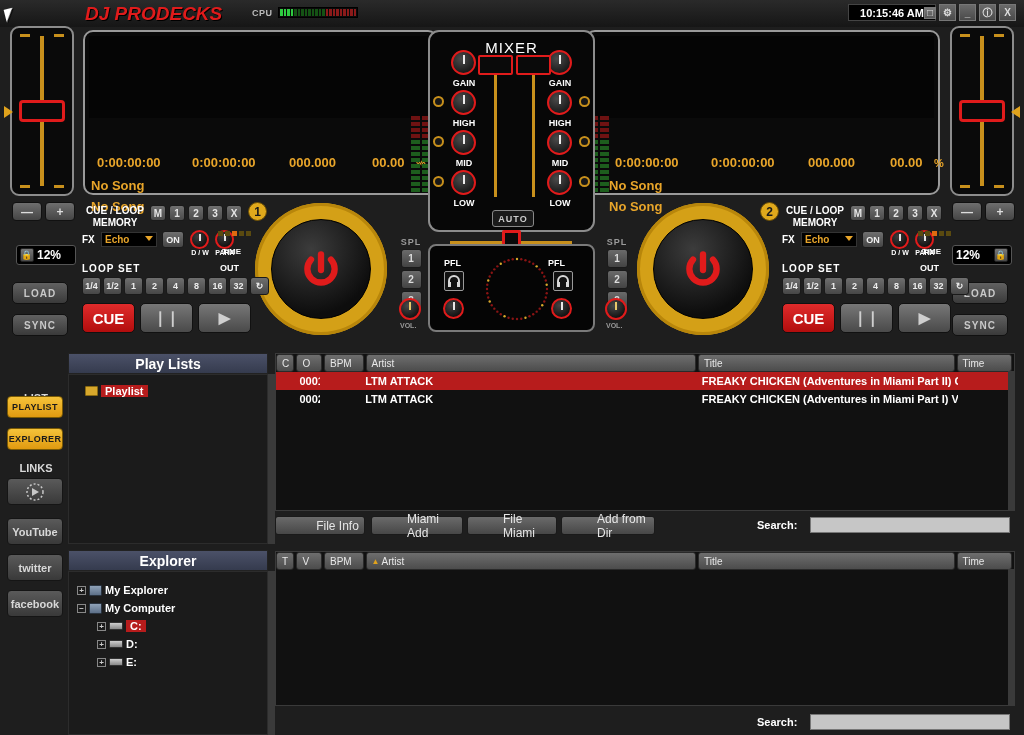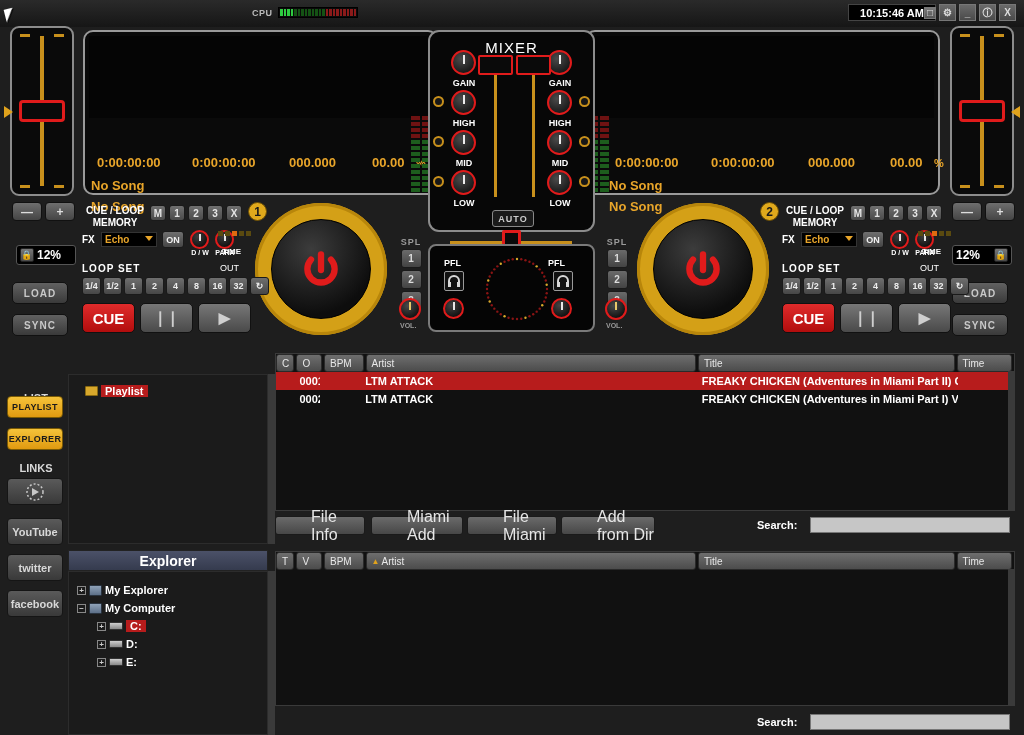--- a/index.html
+++ b/index.html
@@ -132,21 +132,21 @@
            border:1px solid #1a1a1a; background:linear-gradient(#6f6f6f,#454545);
            color:#f0f0f0; font-size:9px; font-weight:bold; display:flex;align-items:center;justify-content:center;}
   .fxknob { position:absolute; top:27px; width:19px; height:19px; border-radius:50%;
             background:radial-gradient(circle at 38% 32%, #3d3d3d, #141414 70%); border:2px solid #e01b1b; }
   .fxknob::after { content:""; position:absolute; left:50%;margin-left:-1px; top:2px; width:2px;height:7px;background:#e6e6e6;}
   .fxklbl { position:absolute; top:46px; color:#fff; font-size:7px; font-weight:bold; text-align:center; width:26px;}
   .timeleds { position:absolute; left:136px; top:28px; display:flex; gap:2px; }
   .tled { width:5px; height:5px; }
   .timelbl { position:absolute; left:140px; top:44px; color:#fff; font-size:8px; font-weight:bold;}
   .loopset-lbl { position:absolute; left:0; top:60px; color:#fff; font-size:10px; font-weight:bold; letter-spacing:1px;}
-  .out-lbl { position:absolute; left:138px; top:60px; color:#fff; font-size:9px; font-weight:normal;}
+  .out-lbl { position:absolute; left:138px; top:60px; color:#fff; font-size:9px; font-weight:bold;}
   .looprow { position:absolute; left:0; top:74px; display:flex; gap:2px; }
   .loopb { min-width:19px; height:18px; padding:0 2px; border-radius:3px; border:1px solid #1a1a1a;
            background:linear-gradient(#6f6f6f,#474747); color:#ededed; font-size:9px; font-weight:bold;
            display:flex;align-items:center;justify-content:center;}
   .transport { position:absolute; left:0; top:100px; display:flex; gap:5px; }
   .tbtn { width:53px; height:30px; border-radius:5px; border:1px solid #111;
           display:flex;align-items:center;justify-content:center; font-size:15px; font-weight:bold; }
   .tbtn.cue { background:linear-gradient(#e02b2b,#b20d0d); color:#fff; }
   .tbtn.grey { background:linear-gradient(#777,#4a4a4a); color:#cfcfcf; }
 
@@ -203,35 +203,36 @@
 
   .tablebox { position:absolute; background:#111; border:1px solid #3a3a3a; }
   .thead { display:flex; height:18px; }
   .th { background:linear-gradient(#6e6e6e,#4c4c4c); border:1px solid #2a2a2a; border-radius:3px;
         color:#e8e8e8; font-size:10px; display:flex; align-items:center; padding-left:5px; margin-right:2px;}
   .trow { display:flex; height:18px; align-items:center; font-size:11px; font-weight:bold; color:#fff;}
   .trow.sel { background:#b71c1c; }
   .tc { padding-left:5px; overflow:hidden; white-space:nowrap; }
 
   .filebtn { position:absolute; height:19px; border-radius:3px; border:1px solid #1a1a1a;
-             background:linear-gradient(#6a6a6a,#474747); color:#e6e6e6; font-size:16px;
+             background:linear-gradient(#6a6a6a,#474747); color:#e6e6e6; font-size:12px;
              display:flex;align-items:center;justify-content:center;padding-left:35px;}
   .searchlbl { position:absolute; color:#fff; font-size:11px; font-weight:bold; }
   .searchbox { position:absolute; height:16px; background:#c6c6c6; border:1px solid #777; }
   .scrollv { position:absolute; width:7px; background:#3a3a3a; }
   .cursor { position:absolute; left:5px; top:8px; width:0;height:0;
             border-left:9px solid #fff; border-bottom:13px solid transparent; border-right:5px solid transparent;
             transform:rotate(-14deg); filter:drop-shadow(1px 1px 0 #000); }
 </style>
 </head>
 <body>
 
 <div class="app">
 
   <div class="header">
+    <div class="logo">DJ PRODECKS</div>
     <div class="cpu-label">CPU</div>
     <div class="cpu-meter" id="cpumeter">
         <div class="cpu-seg" style="background: rgb(46, 204, 64);"></div>
         <div class="cpu-seg" style="background: rgb(46, 204, 64);"></div>
         <div class="cpu-seg" style="background: rgb(46, 204, 64);"></div>
         <div class="cpu-seg" style="background: rgb(46, 204, 64);"></div>
         <div class="cpu-seg" style="background: rgb(20, 82, 20);"></div>
         <div class="cpu-seg" style="background: rgb(20, 82, 20);"></div>
         <div class="cpu-seg" style="background: rgb(20, 82, 20);"></div>
         <div class="cpu-seg" style="background: rgb(20, 82, 20);"></div>
@@ -650,20 +651,21 @@
   <div class="linkbtn" style="top:518px;">
     <span class="linktxt">YouTube</span>
   </div>
   <div class="linkbtn" style="top:554px;">
     <span class="linktxt">twitter</span>
   </div>
   <div class="linkbtn" style="top:590px;text-align:center;">
     <span class="linktxt">facebook</span>
   </div>
 
+  <div class="panel-hdr" style="left:68px;top:353px;width:200px;height:21px;">Play Lists</div>
   <div class="treebox" style="left:68px;top:374px;width:200px;height:170px;">
     <div class="treerow" style="margin-top:8px;padding-left:16px;">
       <span class="folder"></span>
       <span class="selred">Playlist</span>
     </div>
   </div>
 
   <div class="panel-hdr" style="left:68px;top:550px;width:200px;height:21px;">Explorer</div>
   <div class="treebox" style="left:68px;top:571px;width:200px;height:164px;" id="exptree">
       <div class="treerow" style="margin-top: 10px; padding-left: 8px;">

